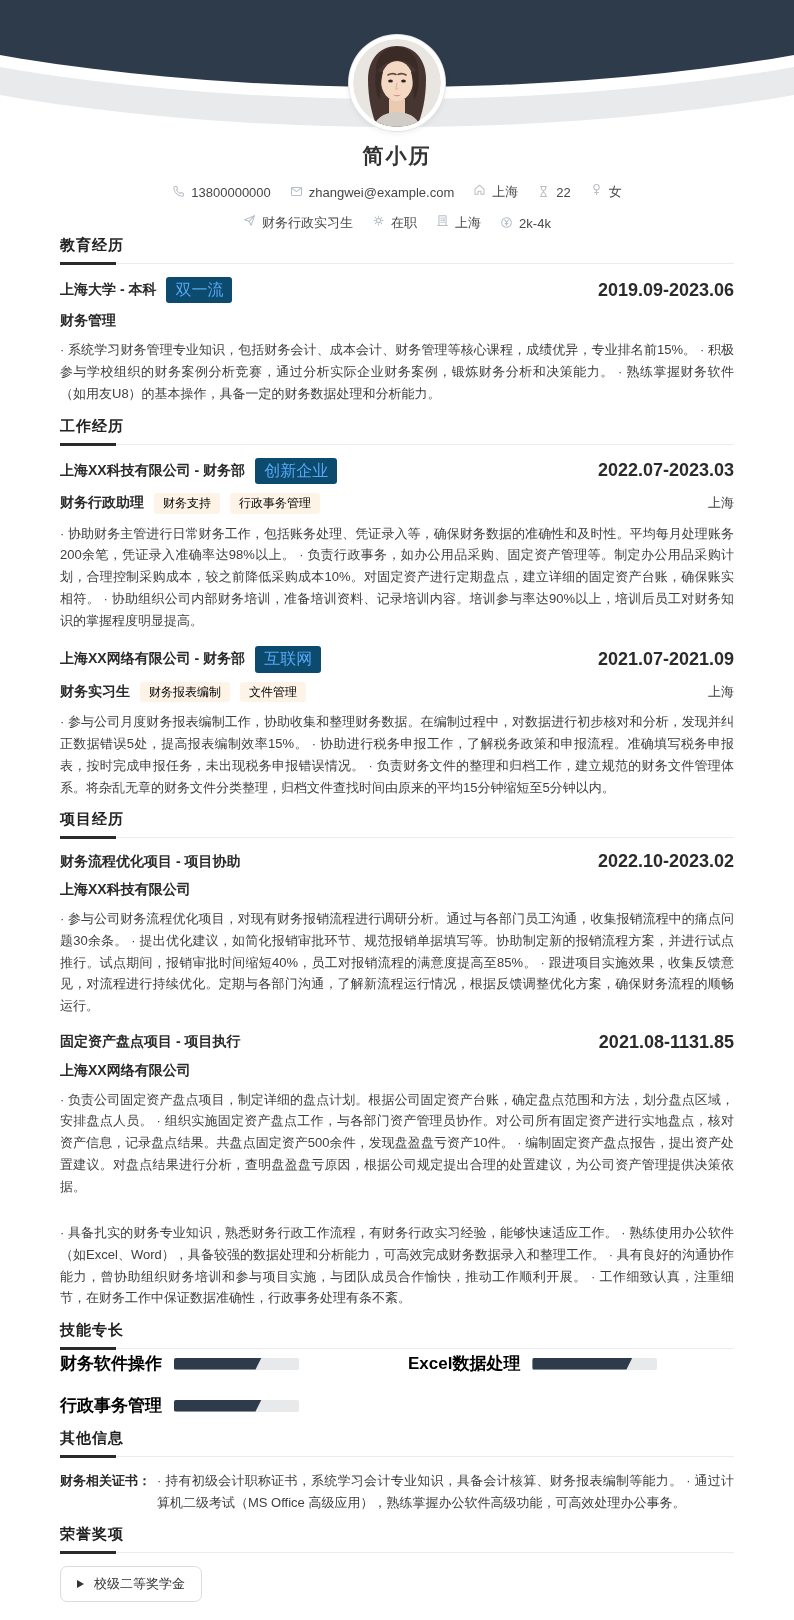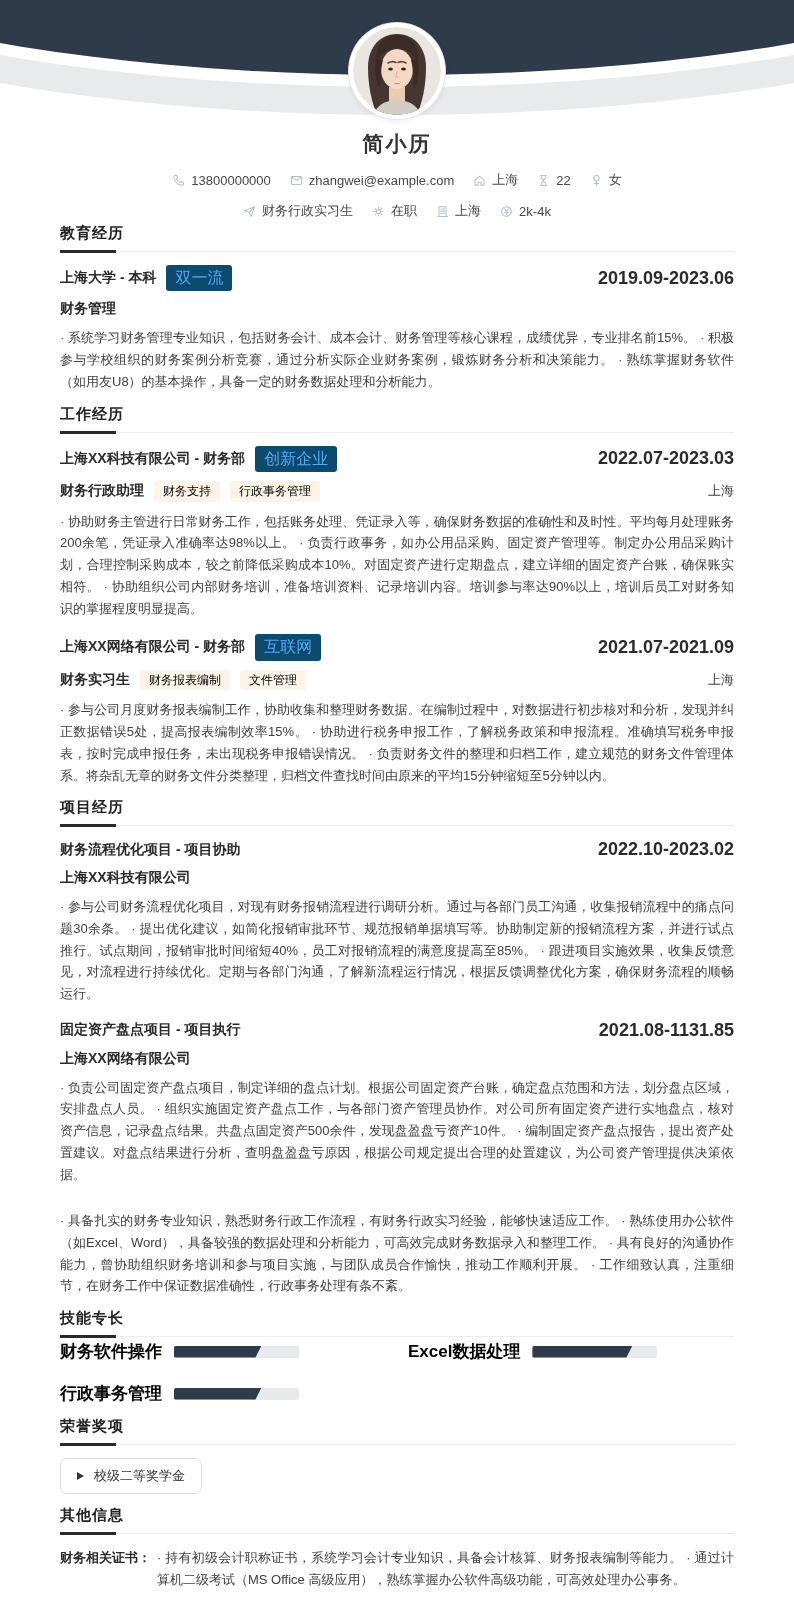--- a/index.html
+++ b/index.html
@@ -9,25 +9,25 @@
   
   .hero{position:relative;height:212px;}
   .curve{position:absolute;left:50%;width:1600px;margin-left:-800px;height:484px;border-radius:50%;}
   .curve-gray{top:-369px;background:#e8eaec;z-index:1;}
   .curve-white{top:-397px;background:#ffffff;z-index:2;}
   .curve-dark{top:-409px;background:#2e3b4b;z-index:3;}
   .avatar{position:absolute;top:23px;left:50%;transform:translateX(-50%);z-index:4;
     width:88px;height:88px;border-radius:50%;background:#fff;border:4px solid #fff;
     box-shadow:0 0 0 1px #e4e4e4, 0 2px 6px rgba(0,0,0,.08);}
   .avatar svg{display:block;width:88px;height:88px;border-radius:50%;}
-  .name{position:relative;z-index:4;margin:0;padding-top:130px;text-align:center;
+  .name{position:relative;z-index:4;margin:12px;padding-top:130px;text-align:center;
     font-size:21px;font-weight:700;color:#333;letter-spacing:2px;}
   .contact-row{position:relative;z-index:4;display:flex;justify-content:center;align-items:center;
     gap:19px;margin-top:13px;font-size:13px;color:#474747;}
-  .c-item{display:inline-flex;align-items:center;gap:6px;}
+  .c-item{display:inline-flex;align-items:flex-start;gap:6px;}
   .c-icon{display:inline-flex;width:13px;height:13px;}
   .c-icon svg{width:13px;height:13px;stroke:#b7bec6;fill:none;stroke-width:1.1;
     stroke-linecap:round;stroke-linejoin:round;}
 
   
   main{padding:0 60px 30px;}
   .section{margin-top:12px;}
   .sec-head{position:relative;border-bottom:1px solid #ececec;padding-bottom:8px;}
   .sec-title{font-size:15px;font-weight:700;color:#222;letter-spacing:1px;}
   .sec-head::after{content:"";position:absolute;left:0;bottom:-2px;width:56px;height:3px;background:#2a2a2a;}
@@ -308,36 +308,36 @@
           <span class="skill-label">行政事务管理</span>
           <span class="skill-bar">
             <span class="skill-fill" style="width: 70%;"></span>
           </span>
         </div>
       </div>
     </section>
 
     <section class="section">
       <div class="sec-head">
+        <span class="sec-title">其他信息</span>
+      </div>
+      <div class="sec-body">
+        <div class="other-row">
+          <span class="other-label">财务相关证书：</span>
+          <p class="para other-text">· 持有初级会计职称证书，系统学习会计专业知识，具备会计核算、财务报表编制等能力。 · 通过计算机二级考试（MS Office 高级应用），熟练掌握办公软件高级功能，可高效处理办公事务。</p>
+        </div>
+      </div>
+    </section>
+
+    <section class="section">
+      <div class="sec-head">
         <span class="sec-title">荣誉奖项</span>
       </div>
       <div class="sec-body">
         <span class="honor">
           <span class="tri"></span>
           <span>校级二等奖学金</span>
         </span>
       </div>
     </section>
 
-    <section class="section">
-      <div class="sec-head">
-        <span class="sec-title">其他信息</span>
-      </div>
-      <div class="sec-body">
-        <div class="other-row">
-          <span class="other-label">财务相关证书：</span>
-          <p class="para other-text">· 持有初级会计职称证书，系统学习会计专业知识，具备会计核算、财务报表编制等能力。 · 通过计算机二级考试（MS Office 高级应用），熟练掌握办公软件高级功能，可高效处理办公事务。</p>
-        </div>
-      </div>
-    </section>
-
   </main>
 </div>
 
 </body></html>

